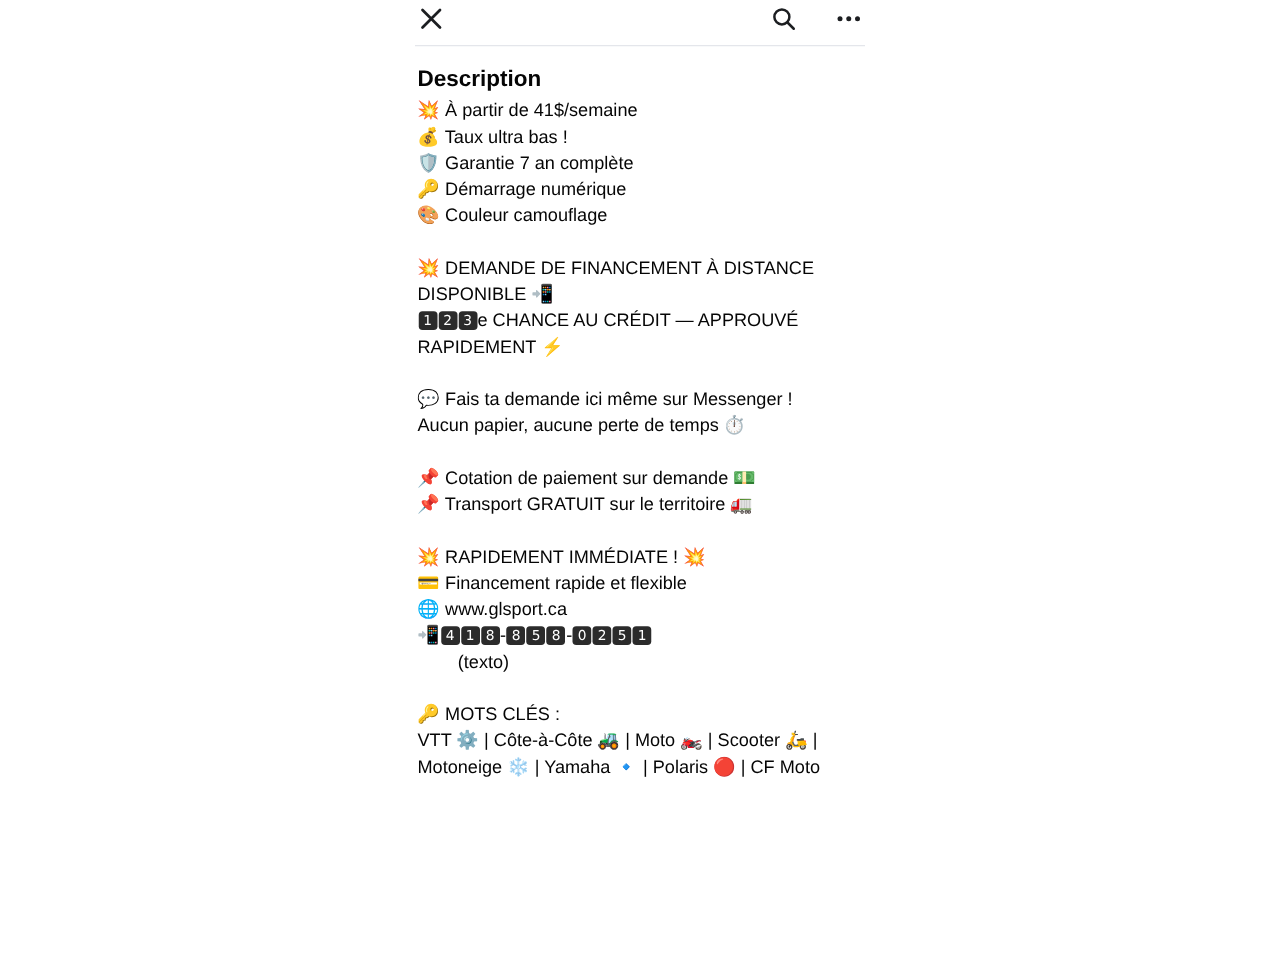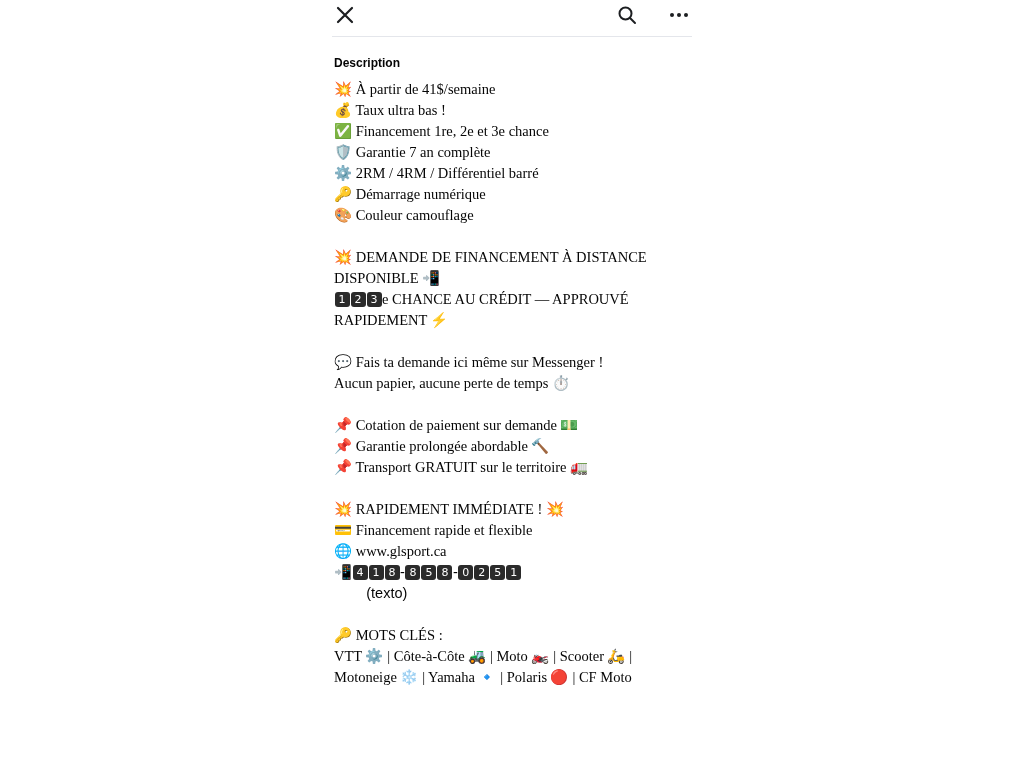--- a/index.html
+++ b/index.html
@@ -75,37 +75,37 @@
 
   
   .content {
     padding: 16px 14px 0 14px;
     color: #050505;
     font-size: 14.5px;
     line-height: 21px;
   }
   .section-title {
     font-weight: bold;
-    font-size: 12px;
+    font-size: 18px;
     line-height: 20px;
     margin: 0 0 6px 0;
     color: #050505;
   }
   .line {
     white-space: pre-wrap;
     word-wrap: break-word;
   }
   .para {
     margin: 0;
   }
   .blank {
     height: 21px;
   }
   .emoji {
-    font-family: Liberation Serif, serif;
+    font-family: Liberation Sans, sans-serif;
   }
   
   .kc {
     display: inline-block;
     min-width: 15px;
     height: 15px;
     line-height: 15px;
     text-align: center;
     background: #2b2b2b;
     color: #ffffff;
@@ -155,40 +155,37 @@
     </div>
 
     <div class="divider"></div>
 
     <div class="content">
 
       <div class="section-title">Description</div>
 
       <div class="line para emoji">💥 À partir de 41$/semaine</div>
       <div class="line para emoji">💰 Taux ultra bas !</div>
-      <div class="line para emoji">✅ Financement 1re, 2e et 3e chance</div>
       <div class="line para emoji">🛡️ Garantie 7 an complète</div>
-      <div class="line para emoji">⚙️ 2RM / 4RM / Différentiel barré</div>
       <div class="line para emoji">🔑 Démarrage numérique</div>
       <div class="line para emoji">🎨 Couleur camouflage</div>
 
       <div class="blank"></div>
 
       <div class="line para emoji">💥 DEMANDE DE FINANCEMENT À DISTANCE DISPONIBLE 📲</div>
       <div class="line para"><span class="kc">1</span><span class="kc">2</span><span class="kc">3</span><span class="emoji">e CHANCE AU CRÉDIT — APPROUVÉ RAPIDEMENT ⚡</span></div>
 
       <div class="blank"></div>
 
       <div class="line para emoji">💬 Fais ta demande ici même sur Messenger !</div>
       <div class="line para emoji">Aucun papier, aucune perte de temps ⏱️</div>
 
       <div class="blank"></div>
 
       <div class="line para emoji">📌 Cotation de paiement sur demande 💵</div>
-      <div class="line para emoji">📌 Garantie prolongée abordable 🔨</div>
       <div class="line para emoji">📌 Transport GRATUIT sur le territoire 🚛</div>
 
       <div class="blank"></div>
 
       <div class="line para emoji">💥 RAPIDEMENT IMMÉDIATE ! 💥</div>
       <div class="line para emoji">💳 Financement rapide et flexible</div>
       <div class="line para emoji">🌐 www.glsport.ca</div>
 
 
       <div class="line para"><span class="emoji">📲</span><span class="kc">4</span><span class="kc">1</span><span class="kc">8</span><span class="sep">-</span><span class="kc">8</span><span class="kc">5</span><span class="kc">8</span><span class="sep">-</span><span class="kc">0</span><span class="kc">2</span><span class="kc">5</span><span class="kc">1</span>

